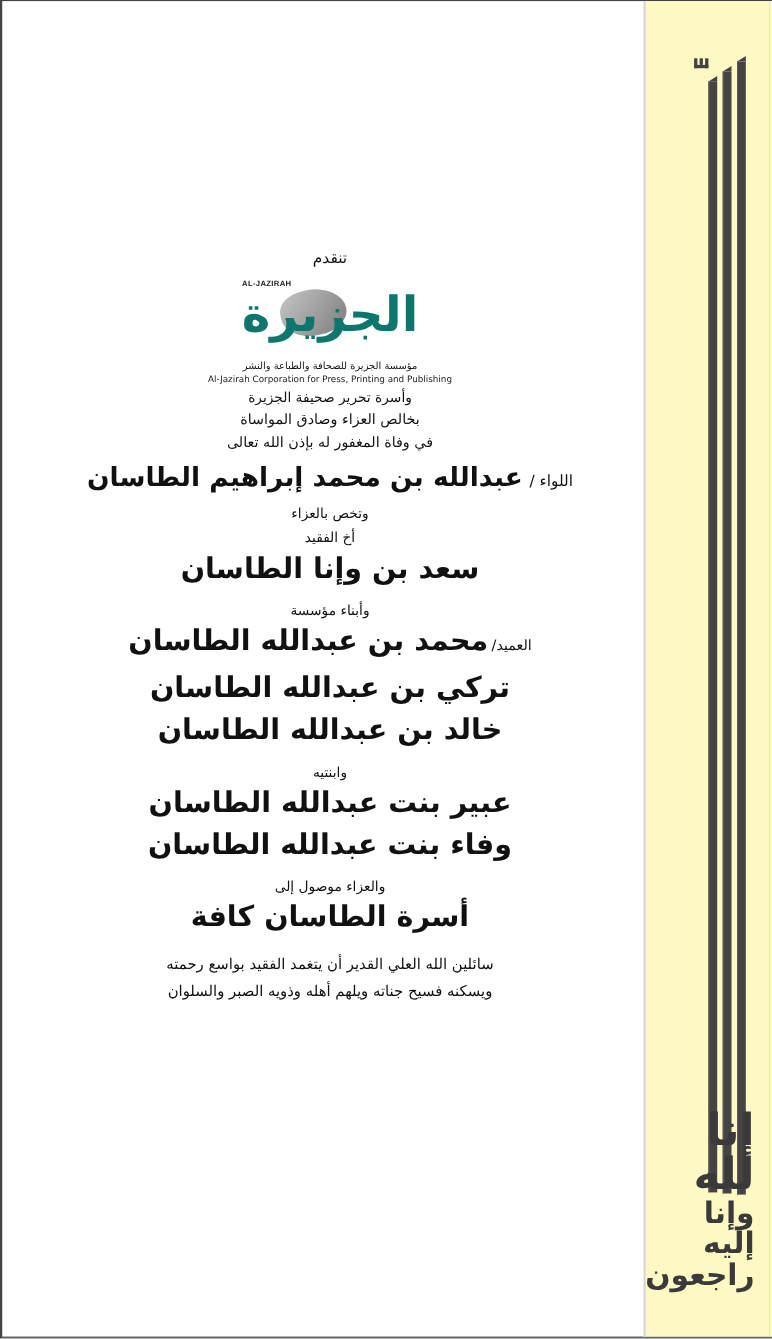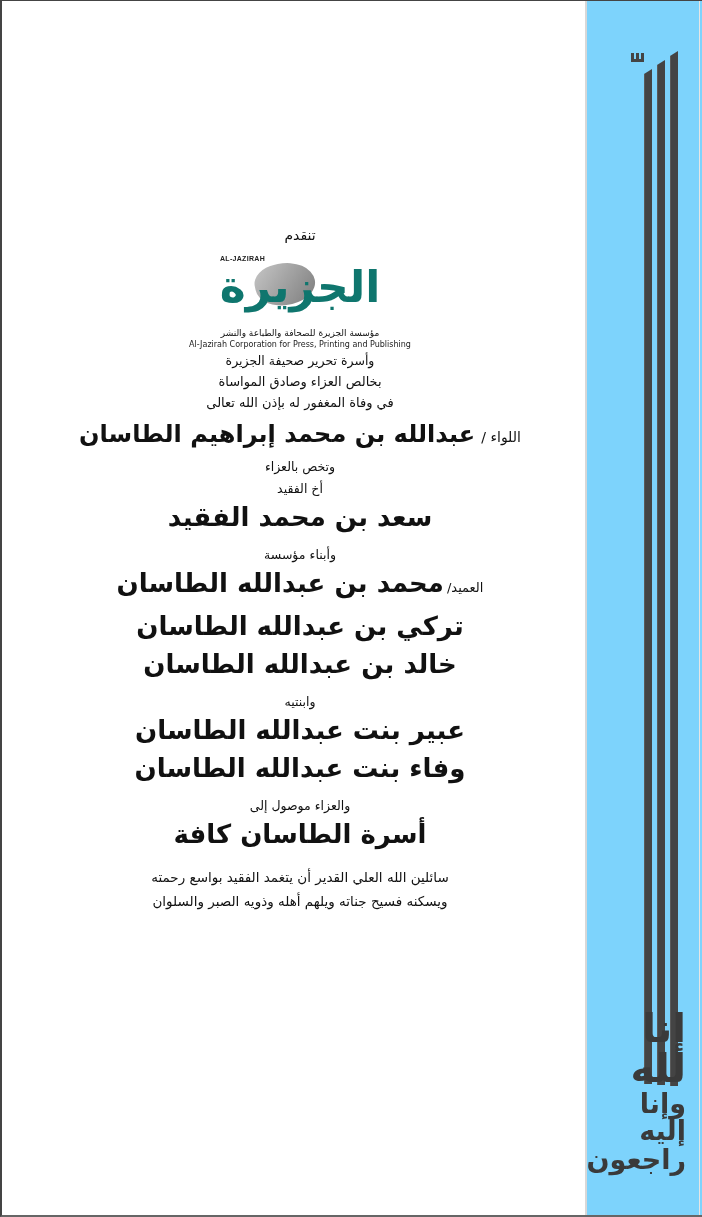--- a/index.html
+++ b/index.html
@@ -1,18 +1,18 @@
 <!DOCTYPE html>
 <html><head>
 <meta charset="utf-8">
 <style>
   html,body{margin:0;padding:0;}
   body{width:702px;height:1217px;position:relative;background:#fff;overflow:hidden;font-family:"DejaVu Sans",sans-serif;color:#111;}
   .frame{position:absolute;left:0;top:0;width:700px;height:1214px;border-left:2px solid #444;border-top:1px solid #444;border-bottom:2px solid #666;box-sizing:content-box;}
-  .panel{position:absolute;left:585px;top:1px;width:117px;height:1214px;background:#7dd3fc;border-left:2px solid #d8d8d8;box-sizing:border-box;}
+  .panel{position:absolute;left:585px;top:1px;width:117px;height:1214px;background:#fef9c3;border-left:2px solid #d8d8d8;box-sizing:border-box;}
   .panel-edge{position:absolute;right:2px;top:0;bottom:0;width:1px;background:#e5e5e5;}
   .bar{position:absolute;width:7px;background:#444;border-left:1px solid #5a5a5a;}
   .bar.b1{left:57px;top:73px;height:1010px;}
   .bar.b2{left:70px;top:64px;height:1020px;}
   .bar.b3{left:83px;top:55px;height:1030px;}
   .bar::before{content:"";position:absolute;left:-1px;top:-5px;border-left:8px solid transparent;border-bottom:5px solid #444;}
   .shadda{position:absolute;left:44px;top:52px;width:13px;height:9px;border:3px solid #444;border-top:none;box-sizing:border-box;}
   .shadda::after{content:"";position:absolute;left:2px;top:0;width:3px;height:6px;background:#444;}
   .verse{position:absolute;left:0;right:6px;bottom:42px;direction:rtl;text-align:right;padding-right:10px;color:#3a3a3a;font-family:"DejaVu Sans",sans-serif;font-weight:bold;line-height:1;}
   .verse .v1{font-size:40px;display:block;letter-spacing:-1px;}
@@ -57,21 +57,21 @@
   <div class="line">بخالص العزاء وصادق المواساة</div>
   <div class="line">في وفاة المغفور له بإذن الله تعالى</div>
 
   <div class="deceased">
     <span class="title">اللواء /</span>
     <span class="name">عبدالله بن محمد إبراهيم الطاسان</span>
   </div>
 
   <div class="label">وتخص بالعزاء</div>
   <div class="label" style="margin-top:4px">أخ الفقيد</div>
-  <div class="big">سعد بن محمد الفقيد</div>
+  <div class="big">سعد بن وإنا الطاسان</div>
 
   <div class="label">وأبناء مؤسسة</div>
   <div class="big rankname">
     <span class="rank">العميد/</span>
     <span>محمد بن عبدالله الطاسان</span>
   </div>
   <div class="big">تركي بن عبدالله الطاسان</div>
   <div class="big">خالد بن عبدالله الطاسان</div>
 
   <div class="label">وابنتيه</div>

